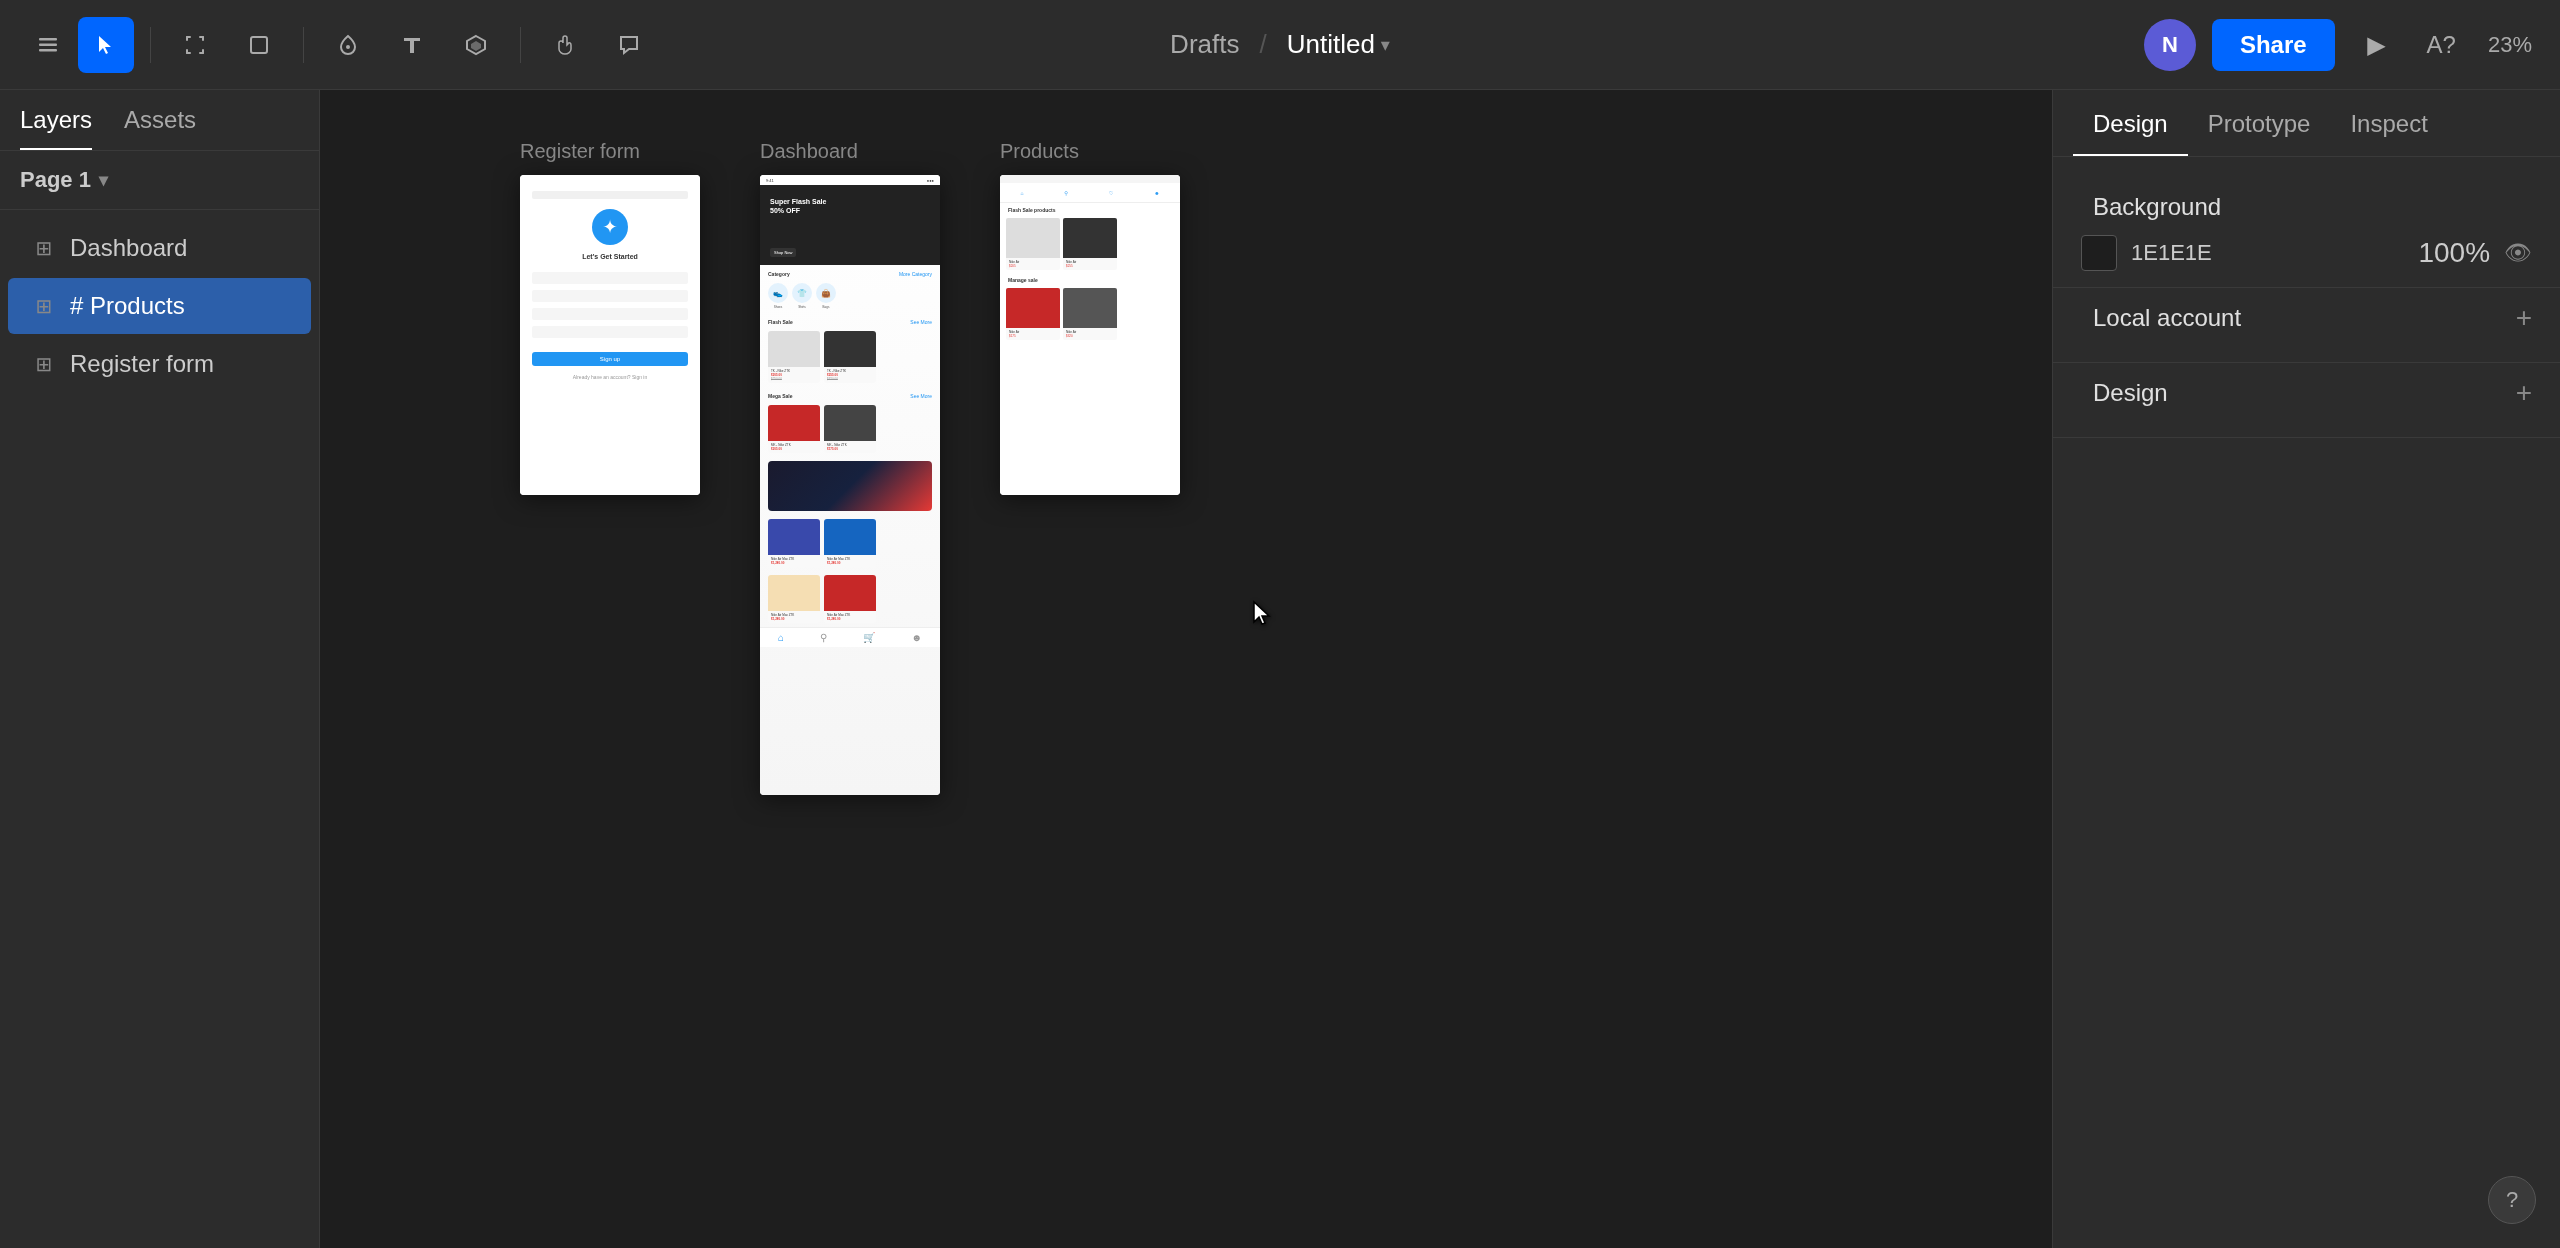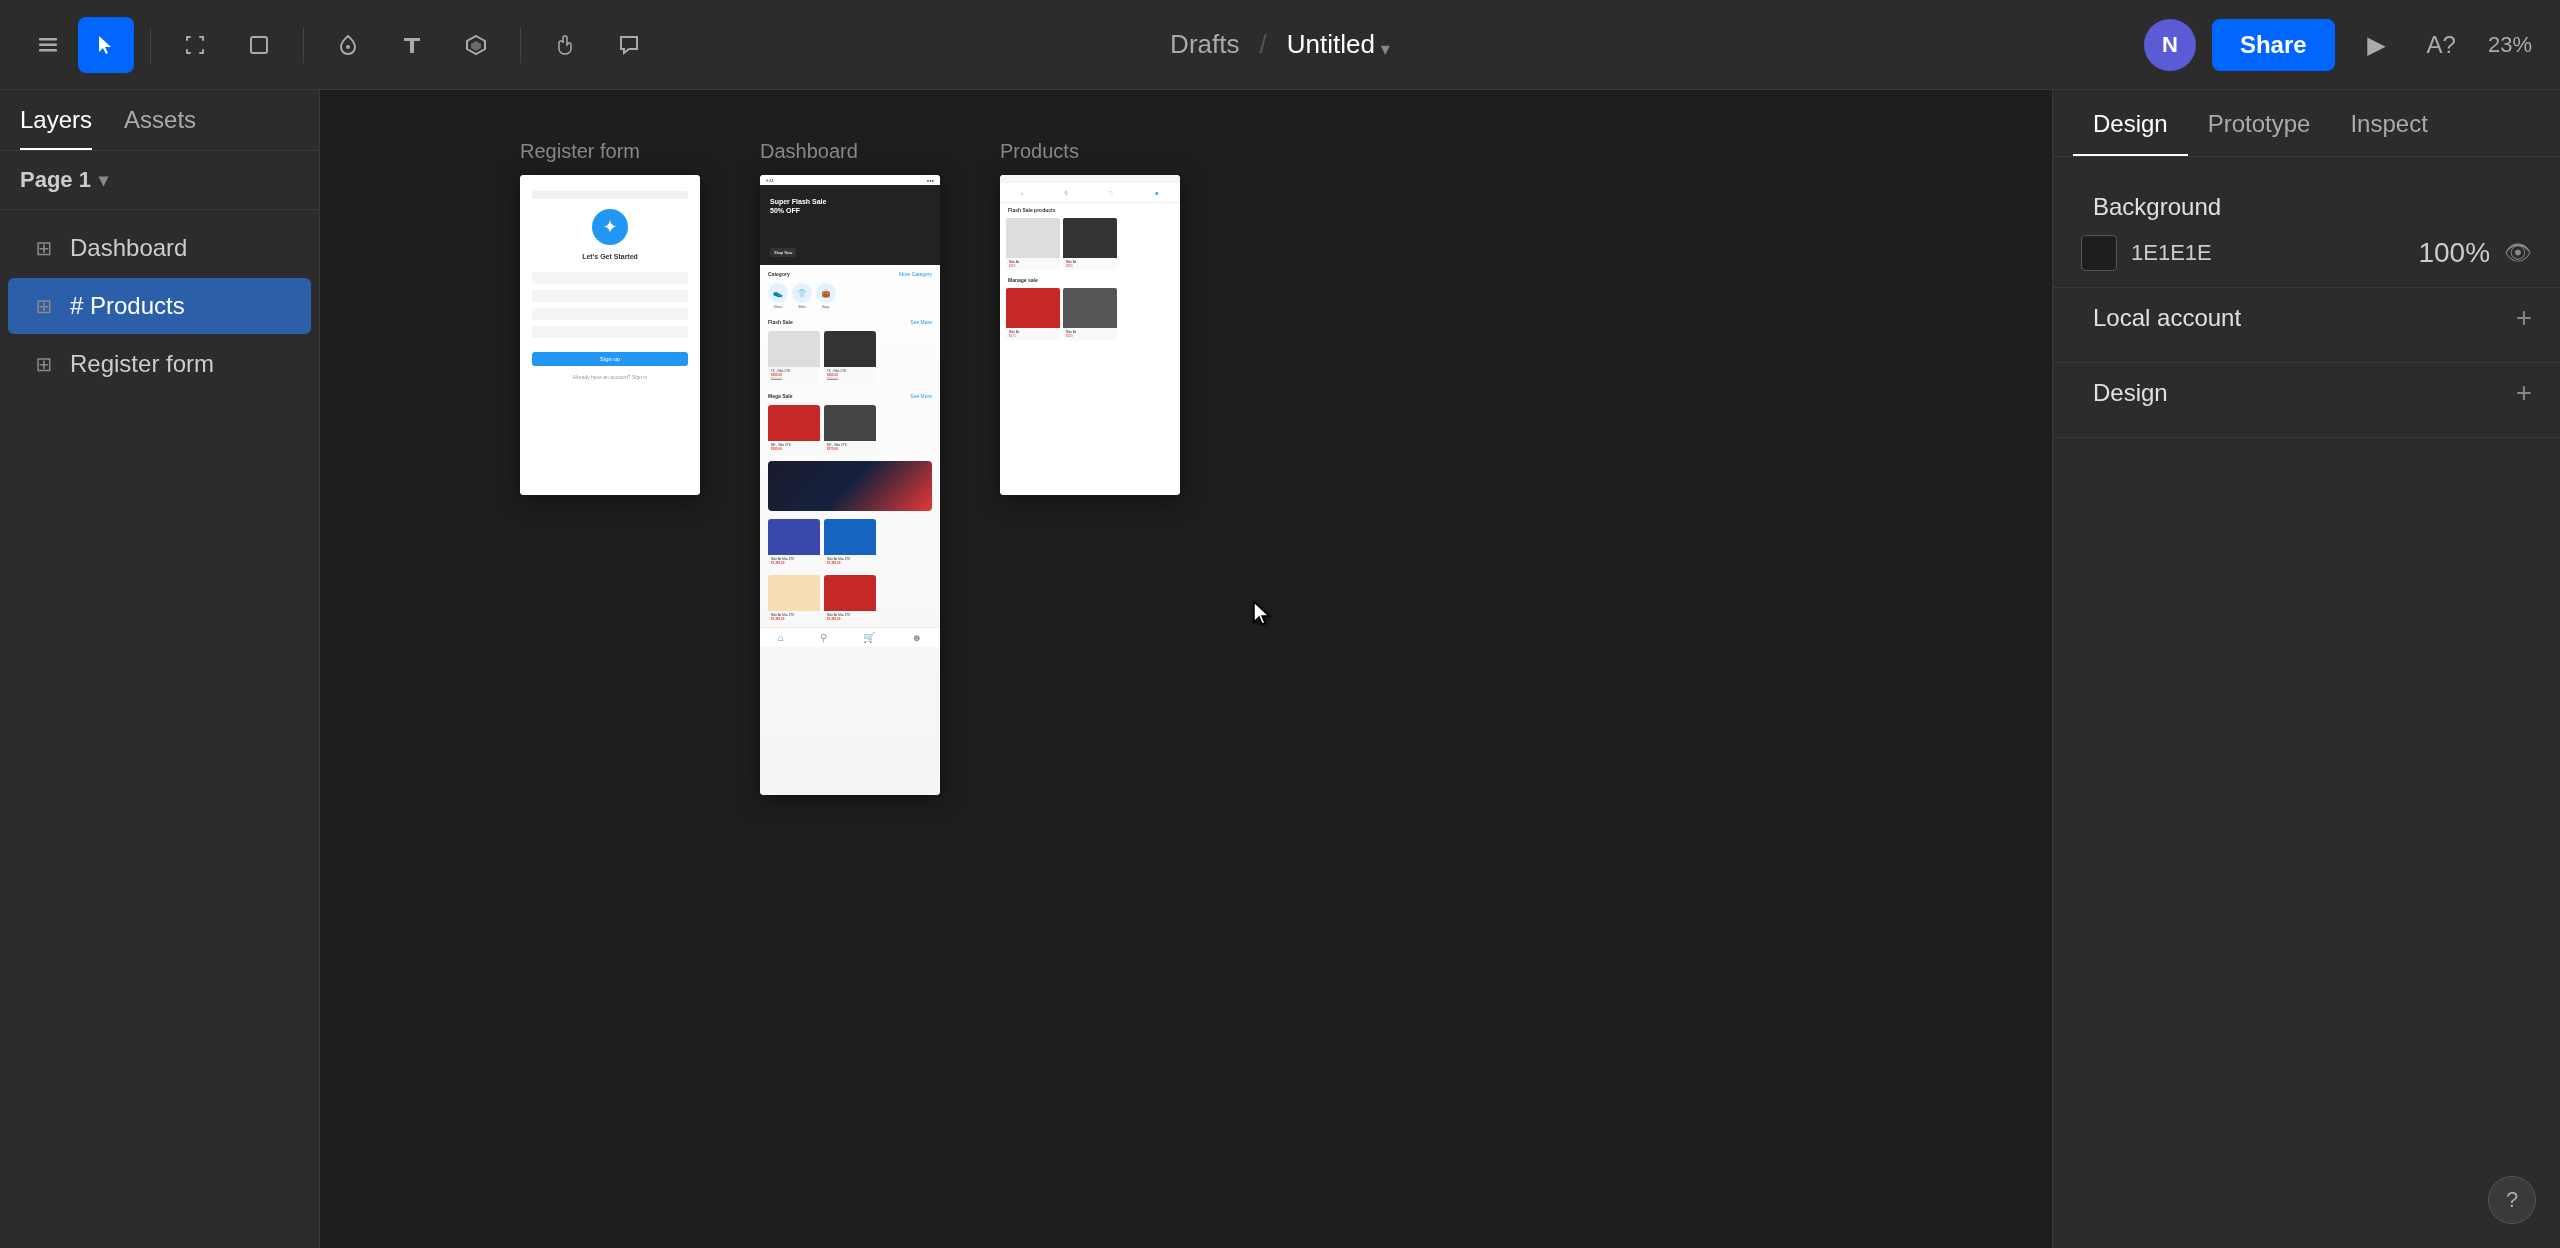--- a/index.html
+++ b/index.html
@@ -64,21 +64,21 @@
       align-items: center;
       gap: 20px;
       font-size: 26px;
       color: #aaa;
     }
     .toolbar-center .separator { color: #555; }
     .toolbar-center .title {
       color: #fff;
       font-weight: 500;
       display: flex;
-      align-items: flex-end;
+      align-items: center;
       gap: 6px;
     }
     .toolbar-center .title .chevron { font-size: 18px; color: #888; }
     .toolbar-right {
       margin-left: auto;
       display: flex;
       align-items: center;
       gap: 16px;
     }
     .avatar {

